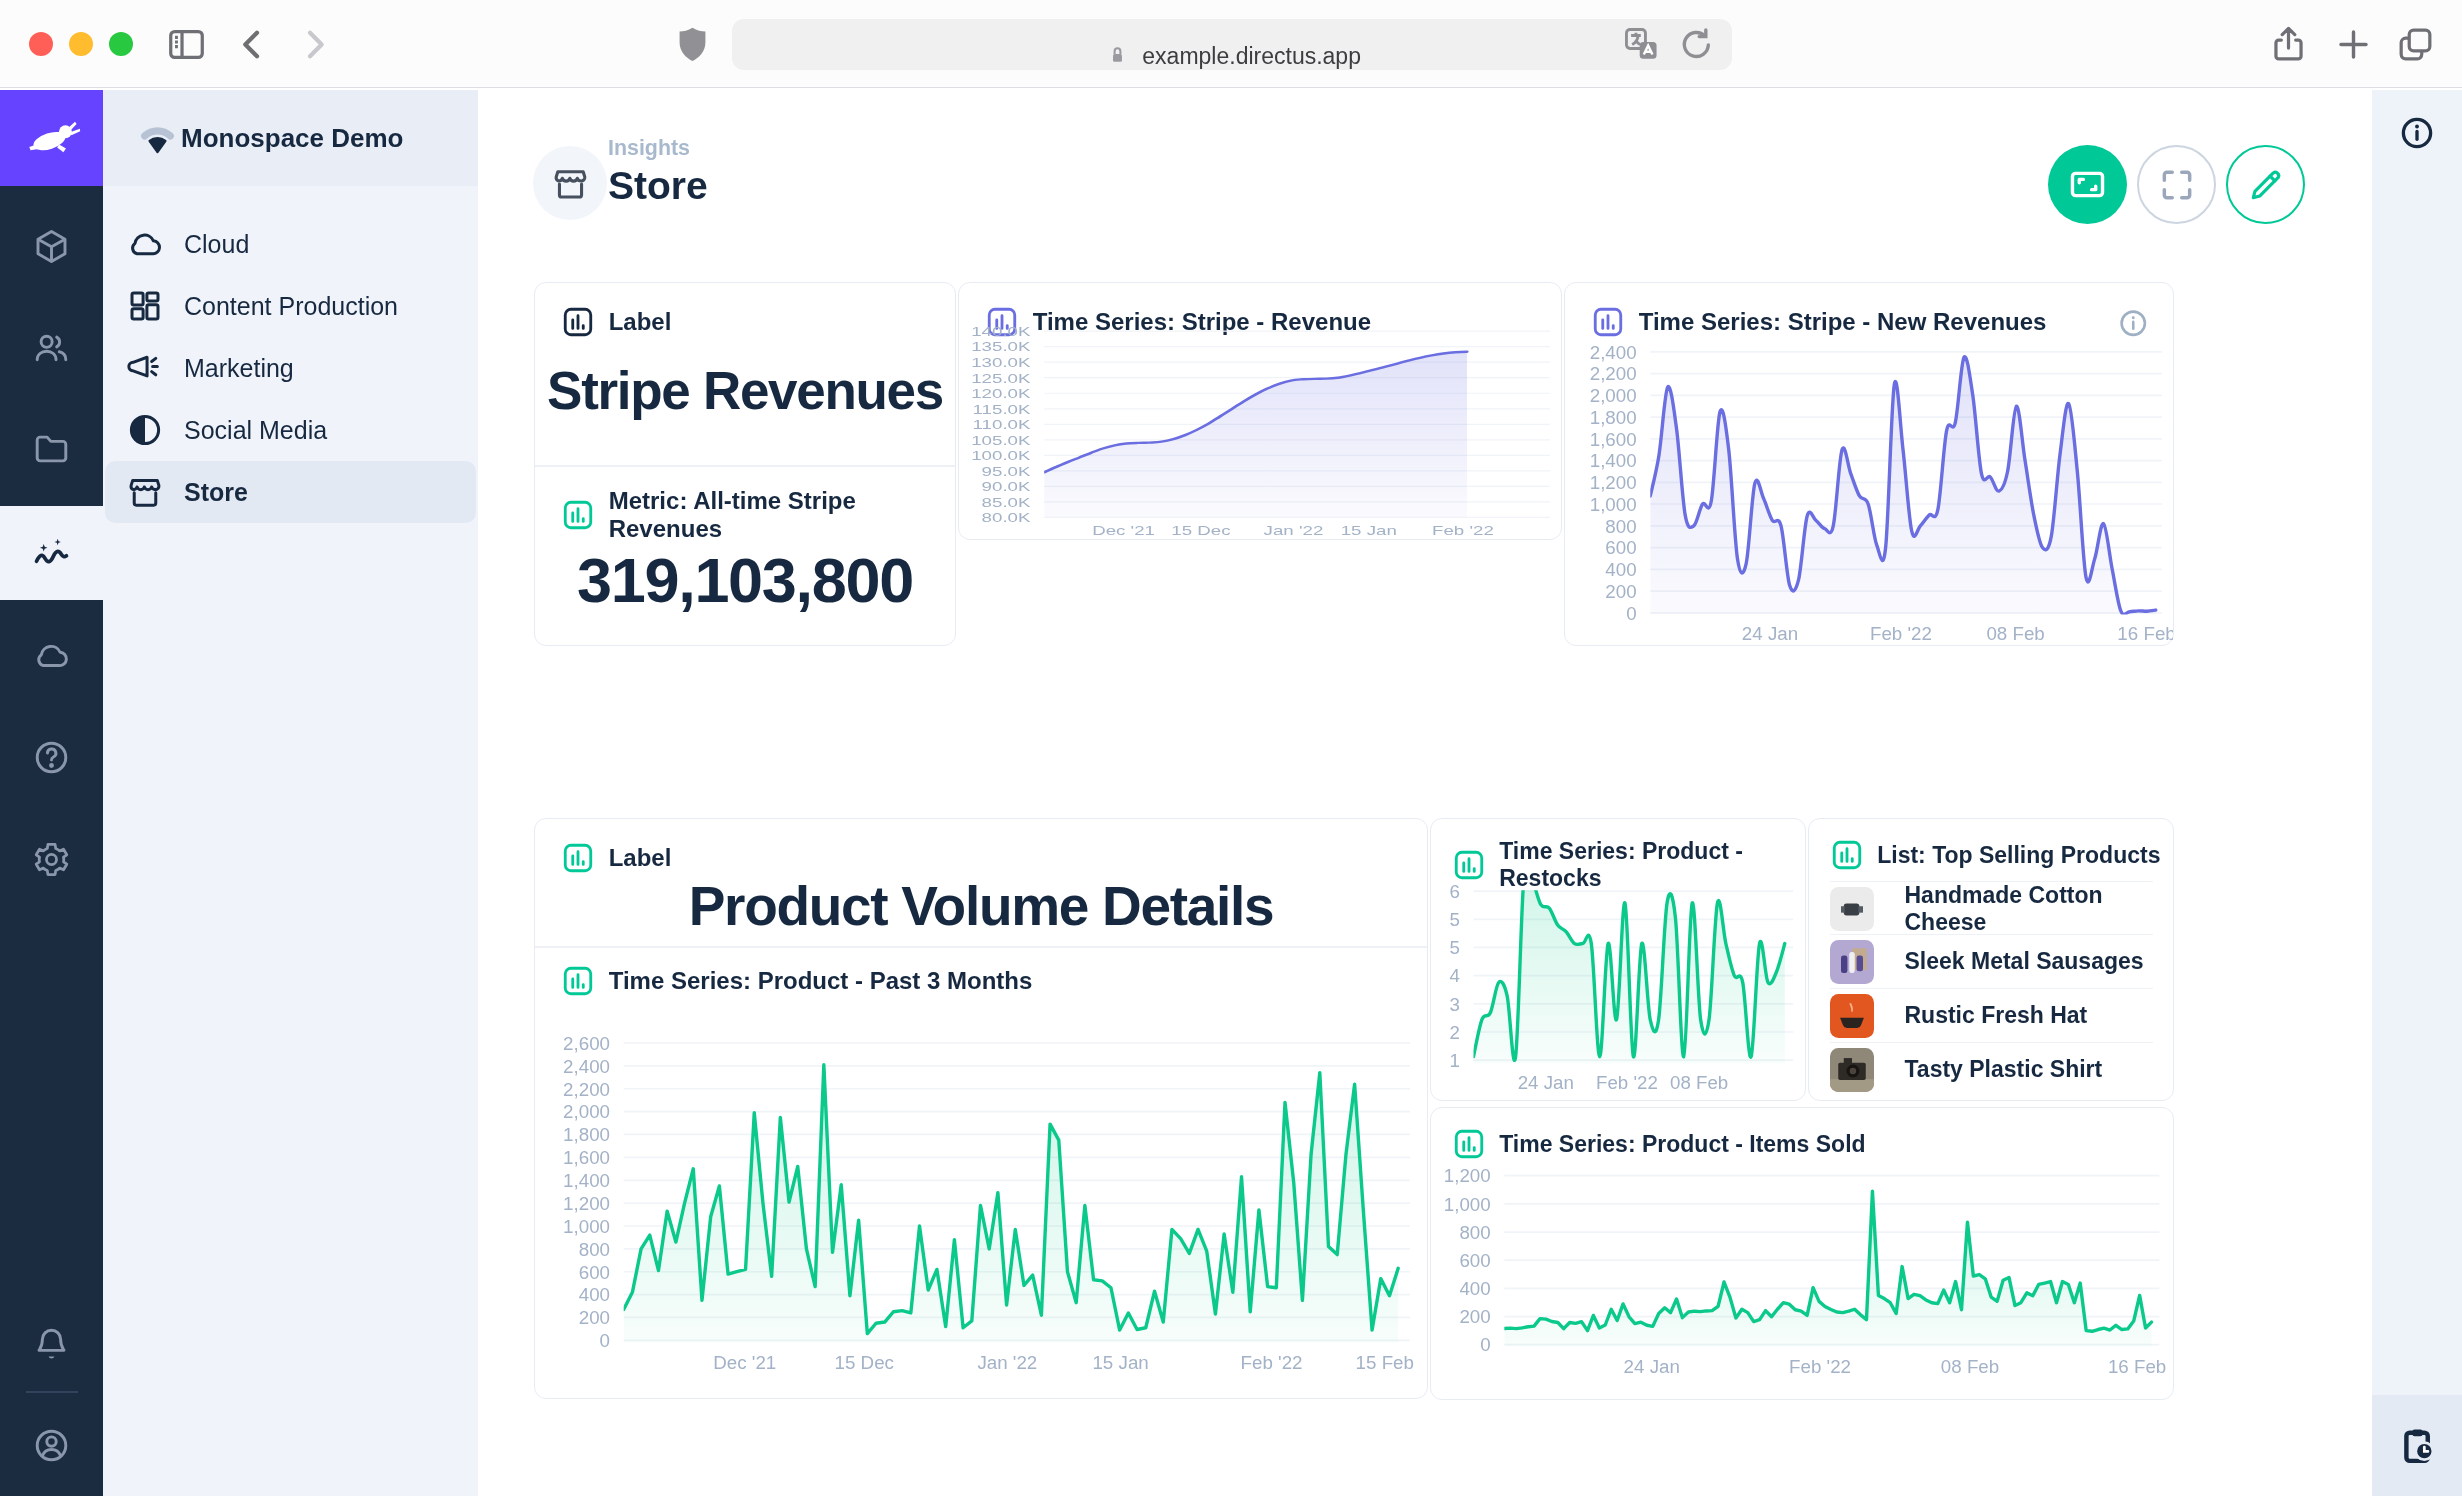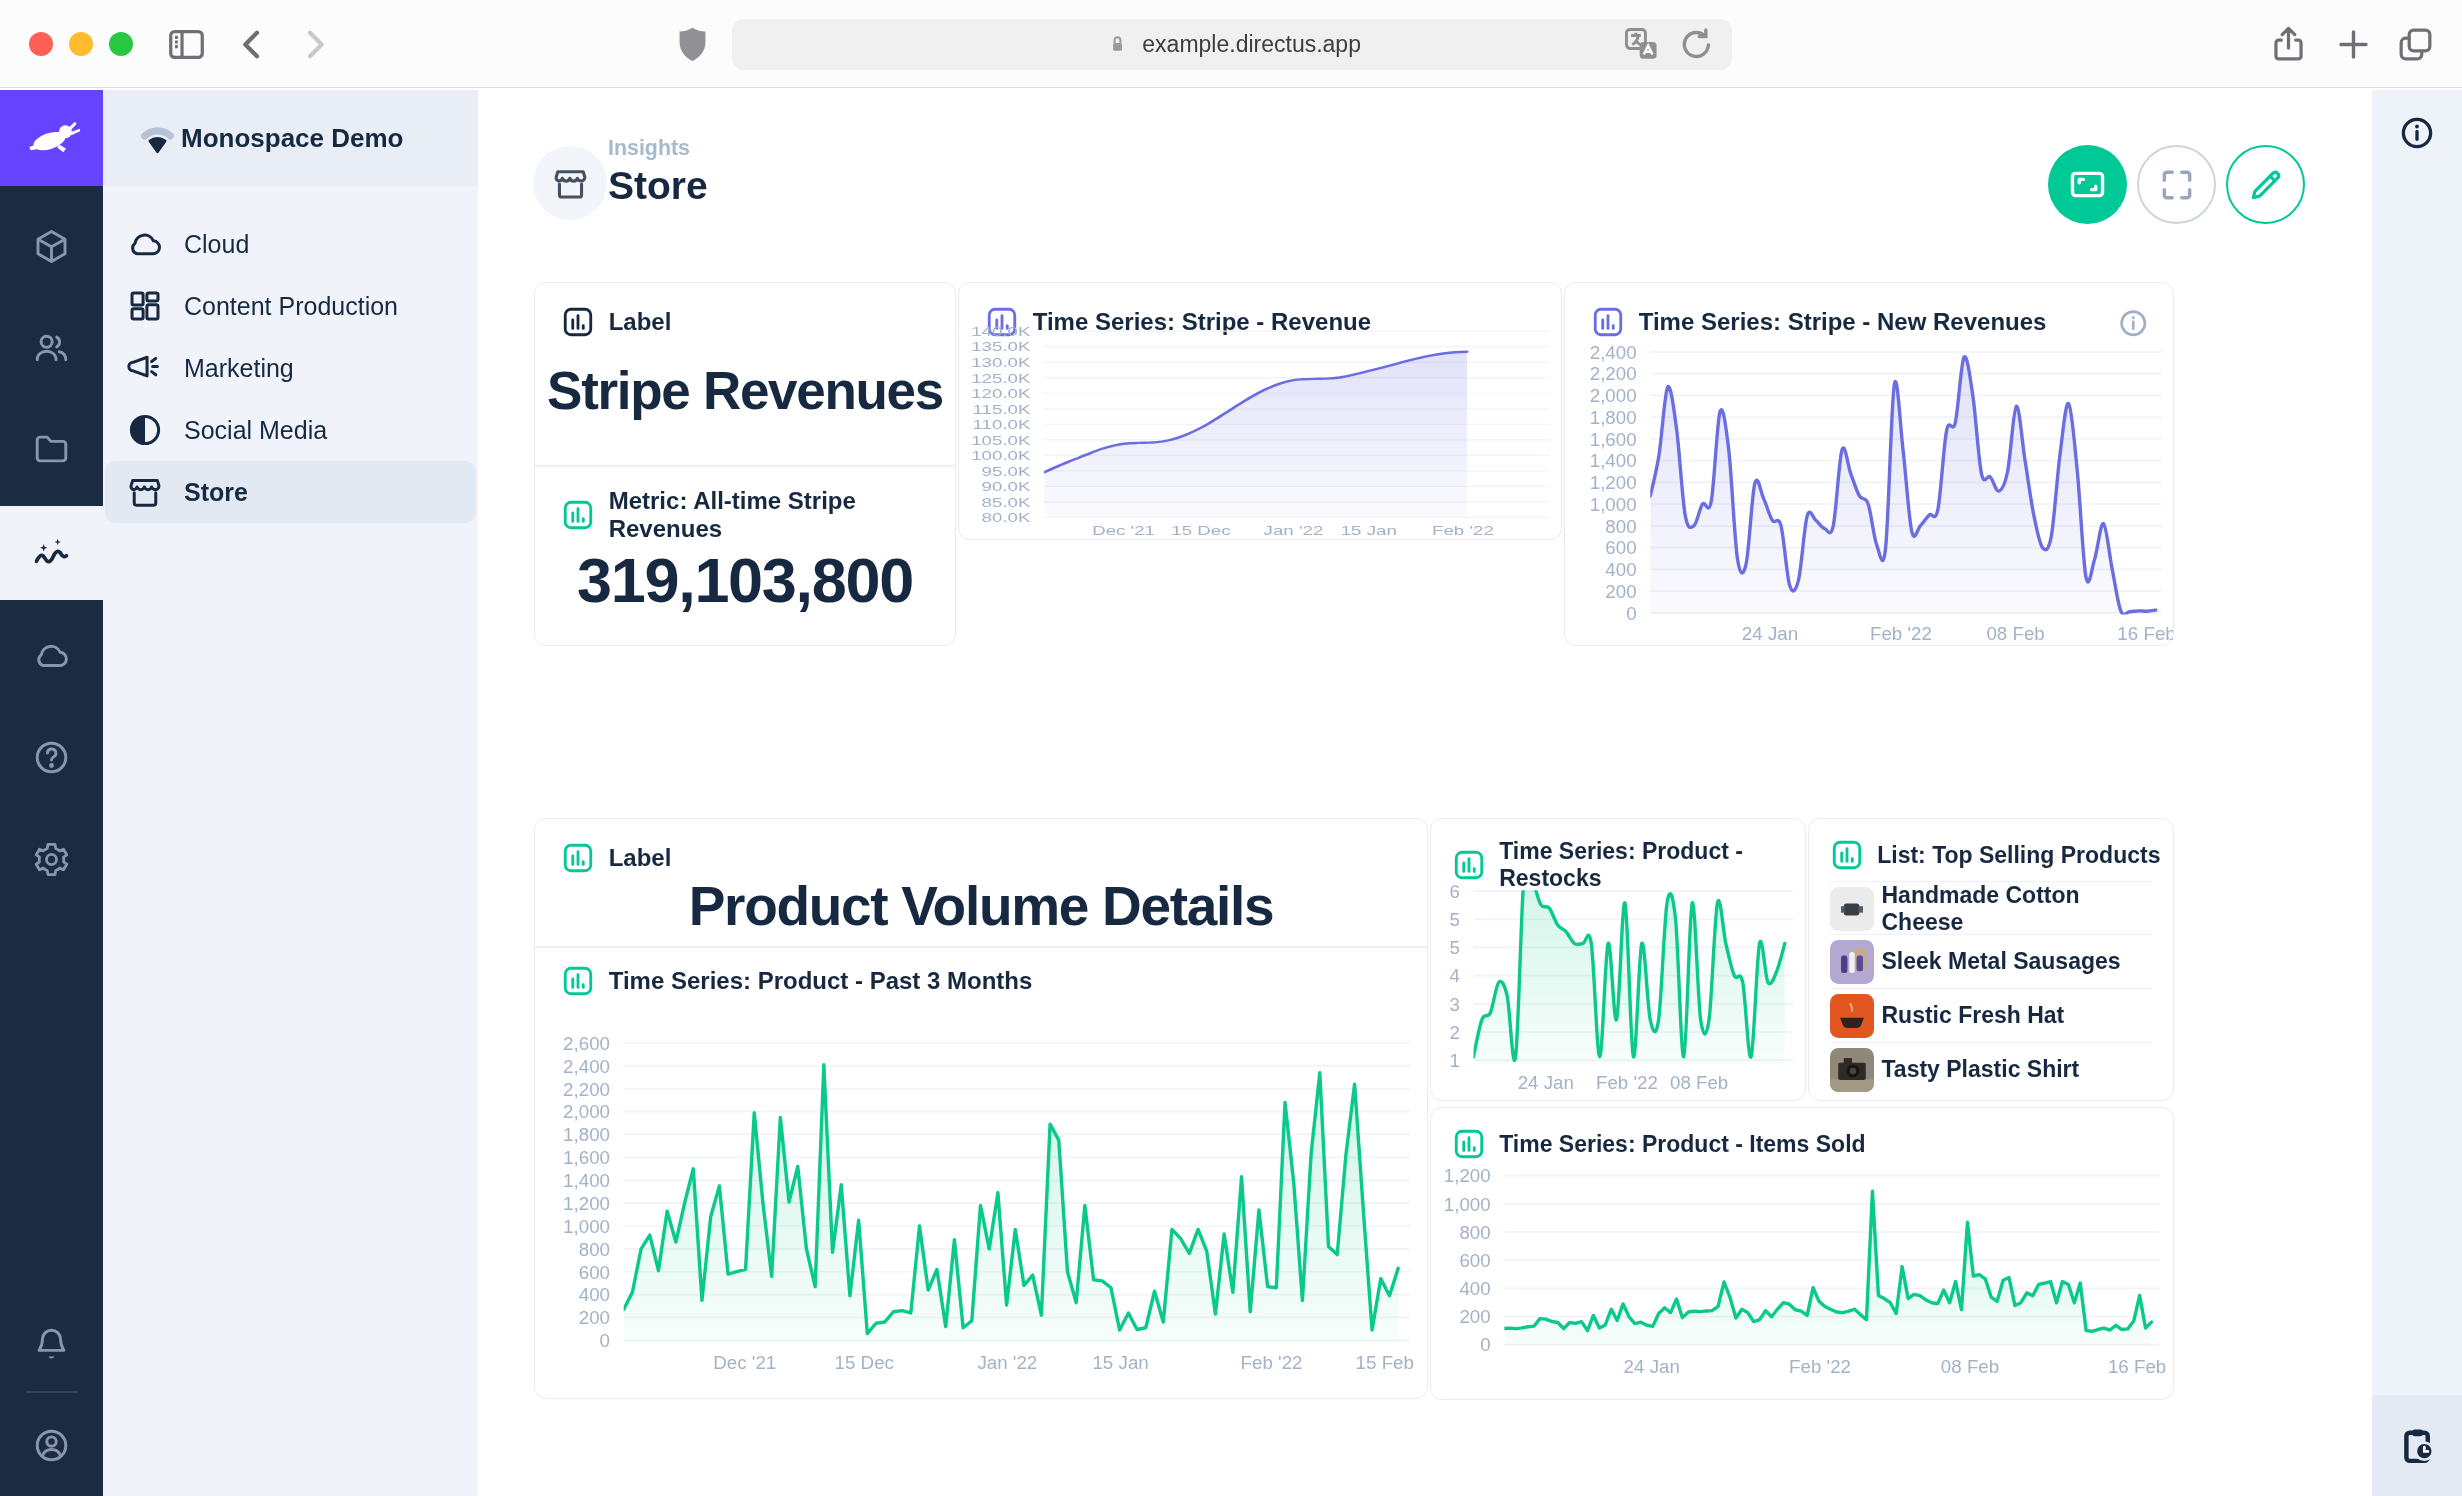--- a/index.html
+++ b/index.html
@@ -5,21 +5,21 @@
   *{box-sizing:border-box;margin:0;padding:0}
   html,body{width:2462px;height:1496px;overflow:hidden;background:#fff;
     font-family:"Liberation Sans",sans-serif;color:#172940}
   svg{display:block}
   
   .chrome{position:absolute;top:0;left:0;width:2462px;height:88px;background:#fcfcfc;border-bottom:1.7px solid #dcdee1}
   .traffic{position:absolute;top:32px;left:29px;display:flex;gap:16.2px}
   .dot{width:24px;height:24px;border-radius:50%}
   .chrome-ic{position:absolute;top:23px;width:43px;height:43px;color:#6f7075}
   .urlbar{position:absolute;left:732px;top:19px;width:1000px;height:51px;background:#f0f0f1;border-radius:12px;
-    display:flex;align-items:center;justify-content:center;gap:10.3px;color:#3d3d40;font-size:23px}
+    display:flex;align-items:flex-end;justify-content:center;gap:10.3px;color:#3d3d40;font-size:23px}
   .urlbar .right-tools{position:absolute;right:13.7px;top:4.3px;display:flex;gap:12px;color:#8e8e93}
   
   .app{position:absolute;top:90px;left:0;width:2462px;height:1406px;display:flex}
   .modulebar{width:103px;background:#1b2b40;position:relative;flex:none}
   .mb-logo{position:absolute;top:0;left:0;width:103px;height:96px;background:#6644ff;display:flex;align-items:center;justify-content:center}
   .mb-item{position:absolute;left:0;width:103px;height:94px;display:flex;align-items:center;justify-content:center;color:#8a97ab;cursor:pointer}
   .mb-item.active{background:#f0f4fa;color:#172940}
   .mb-div{position:absolute;left:26px;width:52px;height:1.7px;background:#32435c}
   .nav{width:375px;background:#f0f4fa;flex:none}
   .nav-header{height:96px;background:#e9eef6;display:flex;align-items:center;padding-left:34px;gap:3px}
@@ -42,21 +42,21 @@
   .card{position:absolute;background:#fff;border:1.7px solid #e7ecf3;border-radius:12px}
   .phead{position:absolute;display:flex;align-items:center;gap:13.7px;font-size:24px;font-weight:700;color:#172940}
   .phead .picon{width:34px;height:34px;flex:none}
   .ic-black{color:#172940}.ic-green{color:#00c897}.ic-purple{color:#6a6ee0}
   .big-label{position:absolute;left:0;right:0;text-align:center;font-weight:800;color:#172940;letter-spacing:-1.3px}
   .hdiv{position:absolute;left:0;right:0;height:1.7px;background:#edf1f6}
   .chartsvg{position:absolute;left:0;top:0;width:100%;height:100%}
   .ax{fill:#a3b2c7;font-size:22px;font-weight:500}
   .info-ic{position:absolute;color:#9fb0c4}
   
-  .prod-row{position:absolute;left:20.5px;right:20.5px;height:54px;display:flex;align-items:center;gap:8px;border-top:1.7px solid #eef1f5;cursor:pointer}
+  .prod-row{position:absolute;left:20.5px;right:20.5px;height:54px;display:flex;align-items:center;gap:31px;border-top:1.7px solid #eef1f5;cursor:pointer}
   .thumb{width:44px;height:44px;border-radius:8.5px;overflow:hidden;flex:none}
   .pn{font-size:23px;font-weight:700;color:#172940}
   
   .rightbar{width:90px;background:#eef3f9;position:relative;flex:none}
   .rb-info{position:absolute;top:24px;left:0;width:90px;display:flex;justify-content:center;color:#172940;cursor:pointer}
   .rb-bottom{position:absolute;bottom:0;left:0;width:90px;height:101px;background:#e3eaf3;display:flex;align-items:center;justify-content:center;color:#172940;cursor:pointer}
 </style>
 </head>
 <body>
 

